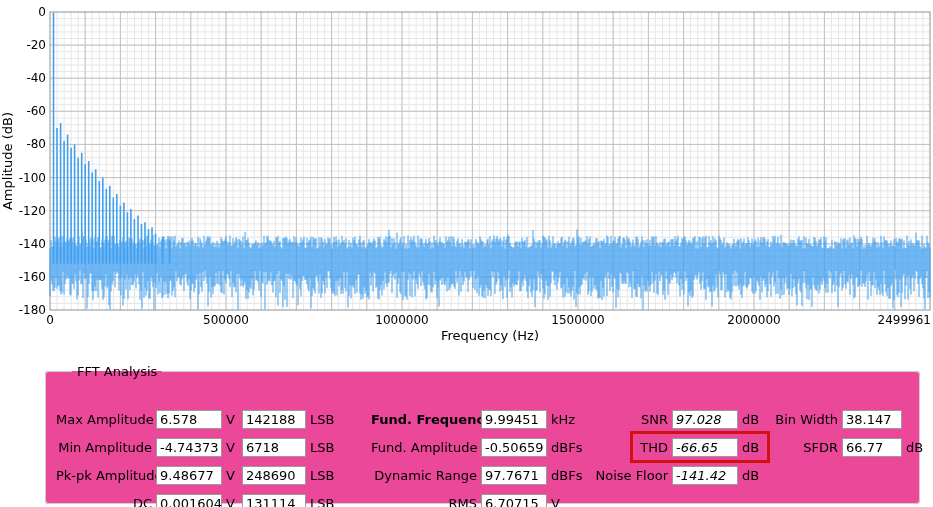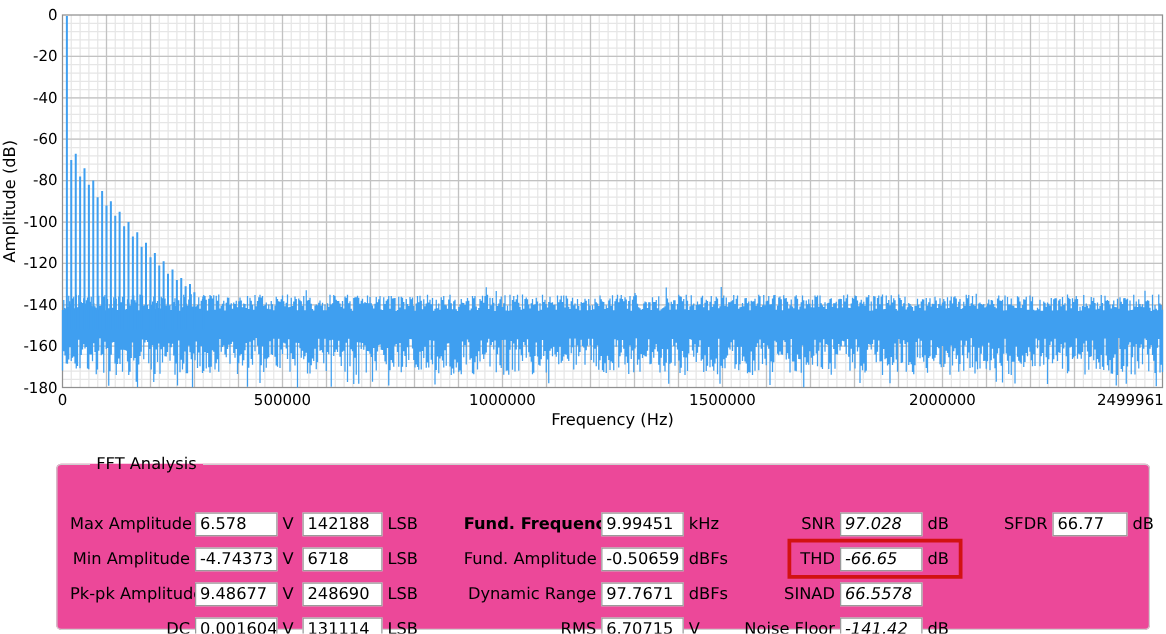--- a/index.html
+++ b/index.html
@@ -123,32 +123,32 @@
         <span class="lbl">SNR</span>
         <span class="vbox">97.028</span>
         <span class="unit">dB</span>
       </div>
       <div class="row">
         <span class="lbl">THD</span>
         <span class="vbox">-66.65</span>
         <span class="unit">dB</span>
       </div>
       <div class="row">
-        <span class="lbl">SINAD</span>
-        <span class="vbox">66.5578</span>
-        <span class="unit"></span>
-      </div>
-      <div class="row">
         <span class="lbl">Noise Floor</span>
         <span class="vbox">-141.42</span>
         <span class="unit">dB</span>
       </div>
     </div>
 
     <div class="col col4">
+      <div class="row">
+        <span class="lbl">Bin Width</span>
+        <span class="vbox">38.147</span>
+        <span class="unit"></span>
+      </div>
       <div class="row">
         <span class="lbl">SFDR</span>
         <span class="vbox">66.77</span>
         <span class="unit">dB</span>
       </div>
     </div>
   </fieldset>
 
 </div>
 

